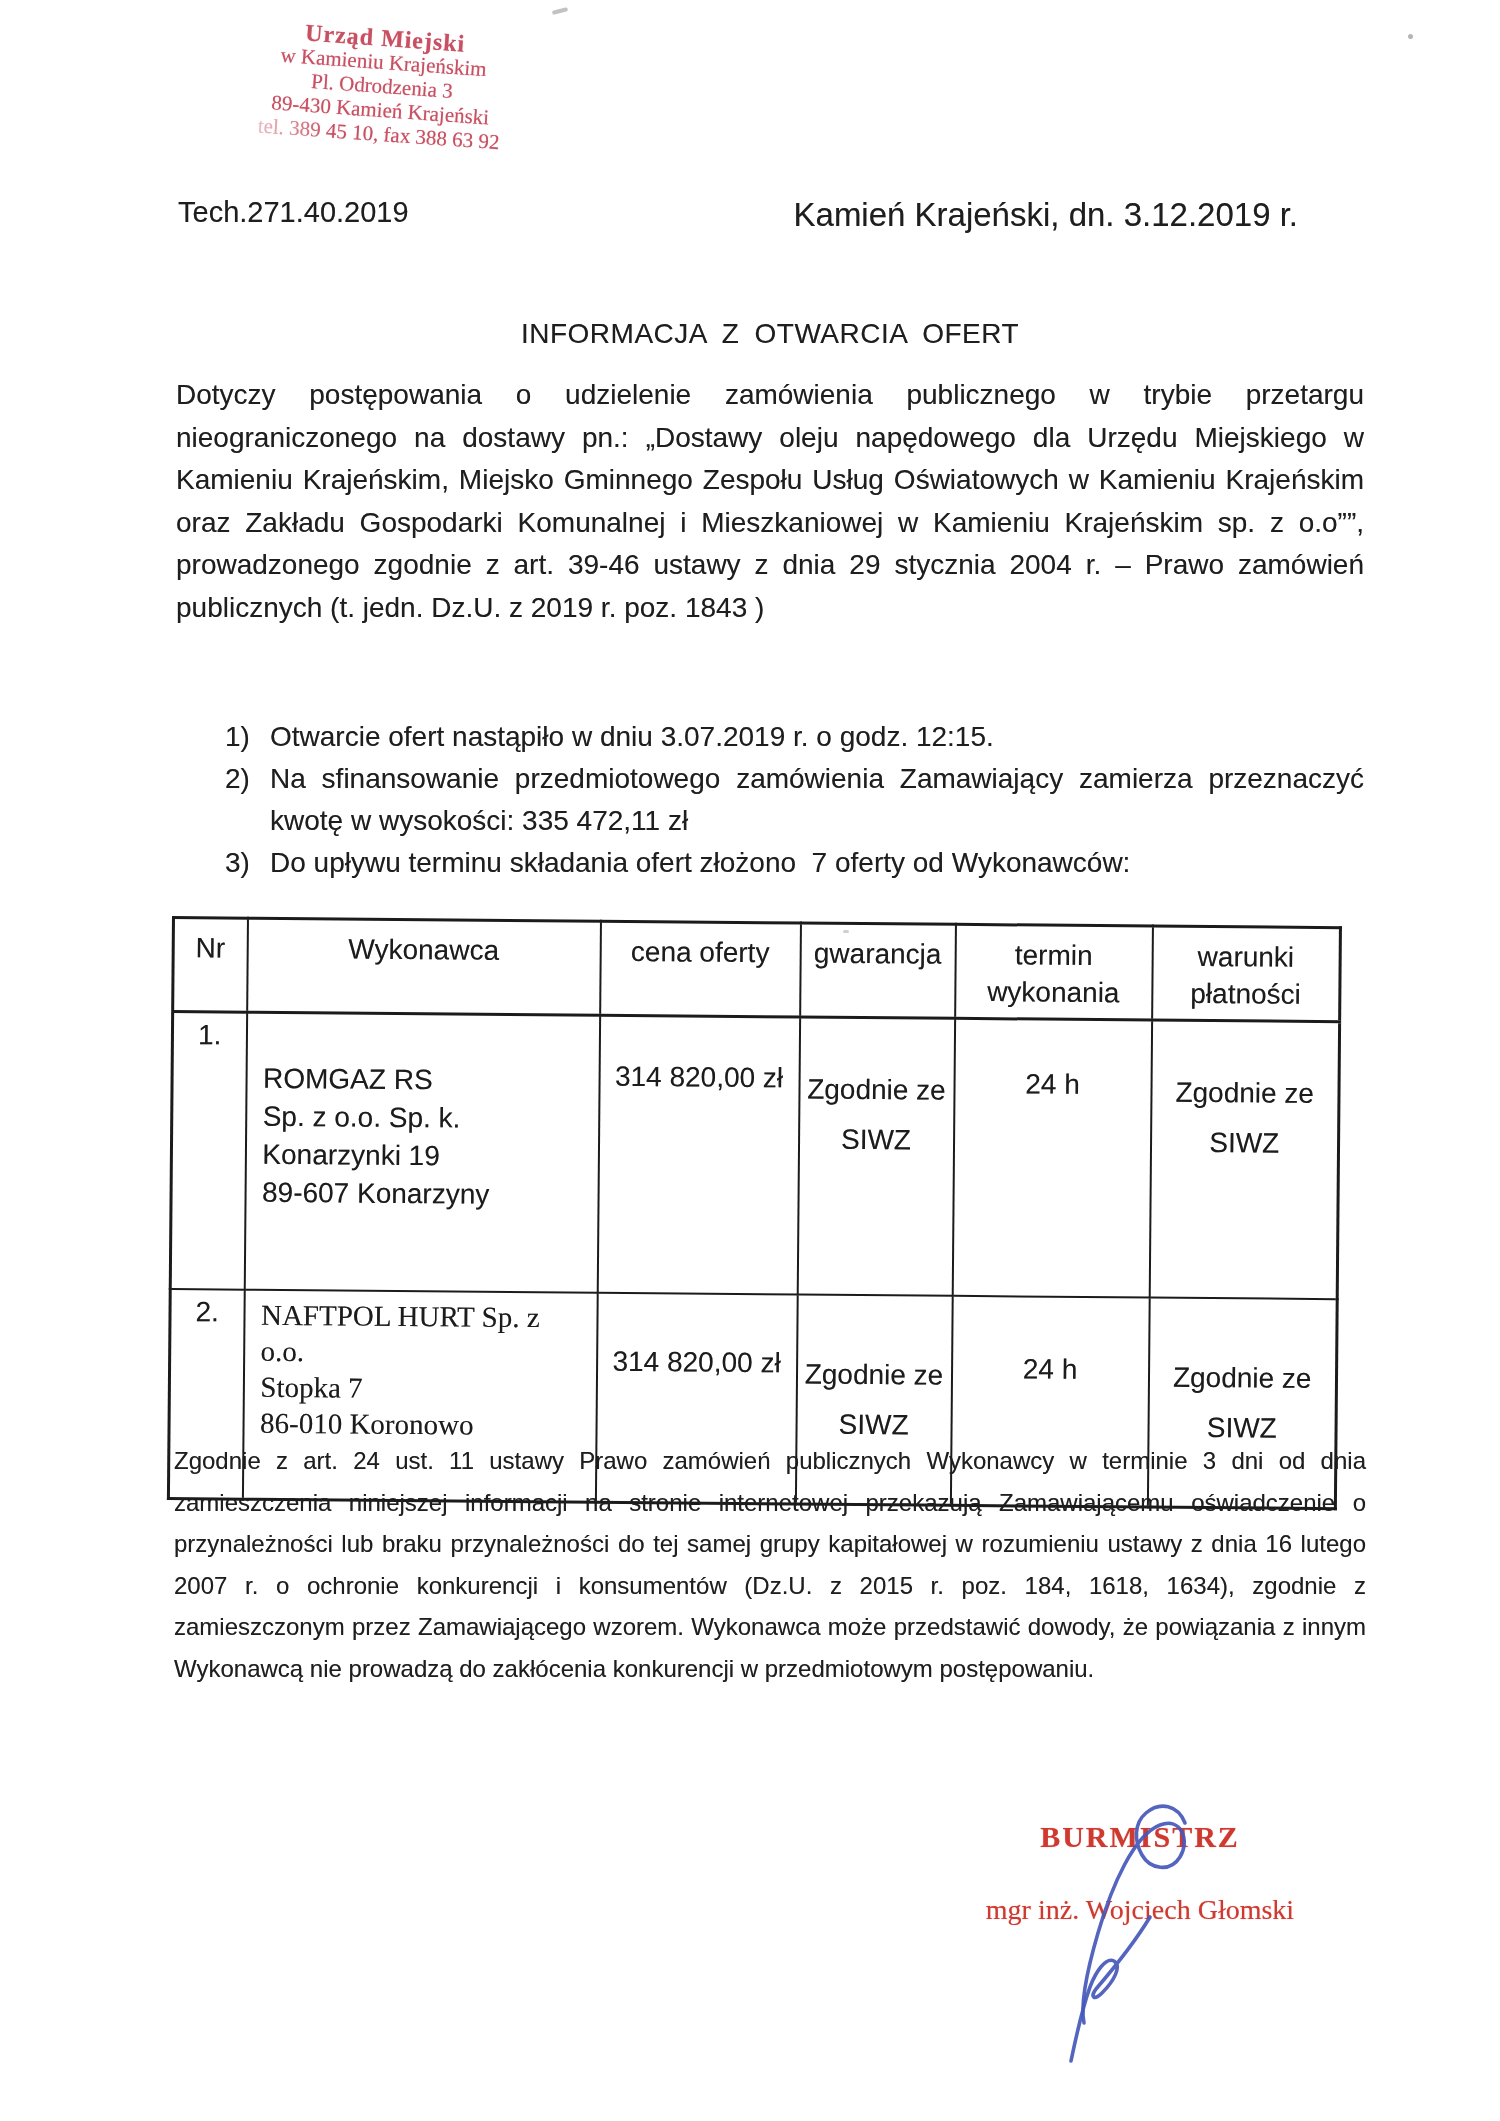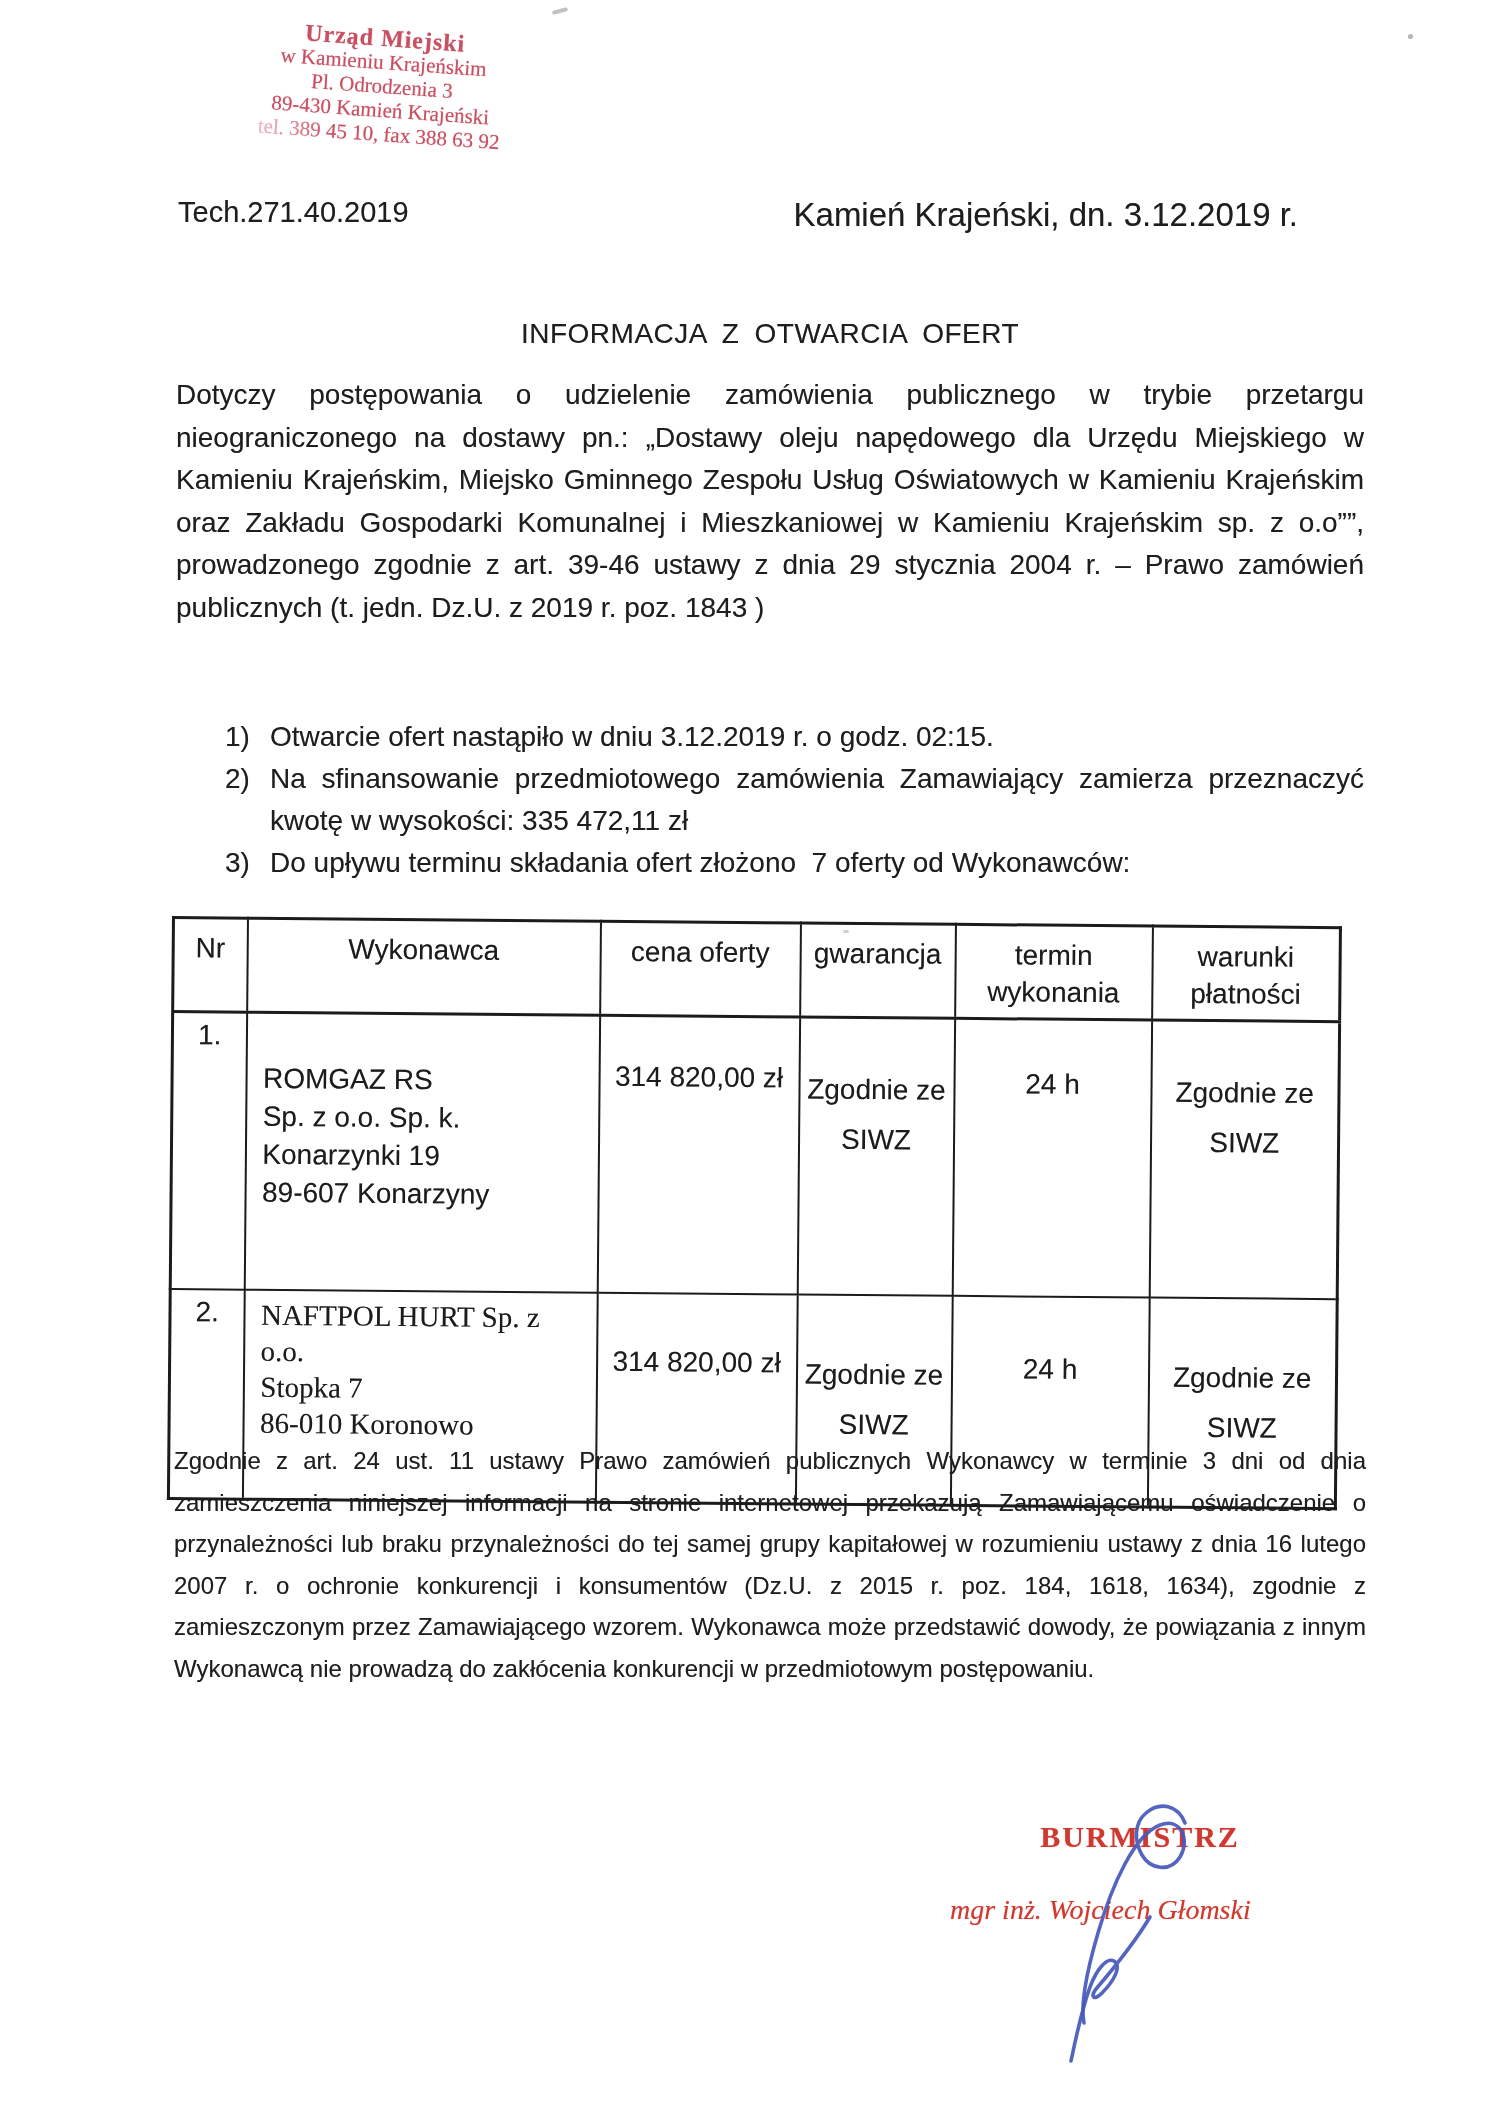--- a/index.html
+++ b/index.html
@@ -86,22 +86,22 @@
     position:absolute;left:174px;top:1440px;width:1192px;
     font-size:24px;line-height:41.5px;text-align:justify;
   }
   
   .sig-title{
     position:absolute;left:1020px;top:1820px;width:240px;text-align:center;
     font-family:"Liberation Serif",serif;font-weight:700;font-size:30px;
     letter-spacing:2px;color:#cf3a30;text-shadow:0 0 1px rgba(207,58,48,.5);
   }
   .sig-name{
-    position:absolute;left:950px;top:1894px;width:380px;
-    font-family:"Liberation Serif",serif;font-style:italic;font-size:28px;
+    position:absolute;left:950px;top:1894px;width:380px;text-align:center;
+    font-family:"Liberation Serif",serif;font-size:28px;
     color:#cf3a30;text-shadow:0 0 1px rgba(207,58,48,.5);
   }
   .sig-ink{position:absolute;left:1030px;top:1775px;width:210px;height:300px;}
   .sig-ink path{fill:none;stroke:#4558bb;stroke-width:3.6;stroke-linecap:round;opacity:.92;}
   
   .speck{position:absolute;background:#c2c2c2;}
   .speck-1{left:552px;top:9px;width:16px;height:4px;border-radius:2px;transform:rotate(-14deg);}
   .speck-2{left:1408px;top:34px;width:5px;height:5px;border-radius:50%;background:#b5b5b5;}
   .speck-3{left:843px;top:930px;width:6px;height:3px;border-radius:2px;background:#d0d0d0;}
 </style>
@@ -122,21 +122,21 @@
   <div class="place-date">Kamień Krajeński, dn. 3.12.2019 r.</div>
 
   <div class="doc-title">INFORMACJA Z OTWARCIA OFERT</div>
 
   <div class="intro">Dotyczy postępowania o udzielenie zamówienia publicznego w trybie przetargu nieograniczonego na dostawy pn.: „Dostawy oleju napędowego dla Urzędu Miejskiego w Kamieniu Krajeńskim, Miejsko Gminnego Zespołu Usług Oświatowych w Kamieniu Krajeńskim oraz Zakładu Gospodarki Komunalnej i Mieszkaniowej w Kamieniu Krajeńskim sp. z o.o””, prowadzonego zgodnie z art. 39-46 ustawy z dnia 29 stycznia 2004 r. – Prawo zamówień publicznych (t. jedn. Dz.U. z 2019 r. poz. 1843 )</div>
 
 
   <div class="num-list">
     <div class="num-item">
       <span class="marker">1)</span>
-      <span class="txt">Otwarcie ofert nastąpiło w dniu 3.12.2019 r. o godz. 02:15.</span>
+      <span class="txt">Otwarcie ofert nastąpiło w dniu 3.07.2019 r. o godz. 12:15.</span>
     </div>
     <div class="num-item">
       <span class="marker">2)</span>
       <span class="txt">Na sfinansowanie przedmiotowego zamówienia Zamawiający zamierza przeznaczyć kwotę w wysokości: 335 472,11 zł</span>
     </div>
     <div class="num-item">
       <span class="marker">3)</span>
       <span class="txt">Do upływu terminu składania ofert złożono  7 oferty od Wykonawców:</span>
     </div>
   </div>

